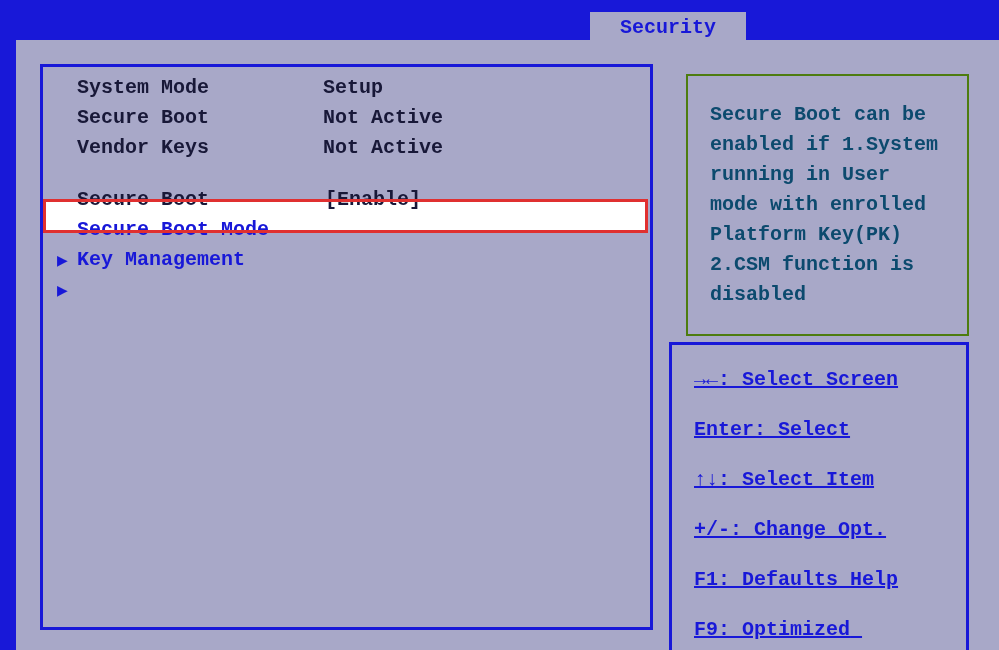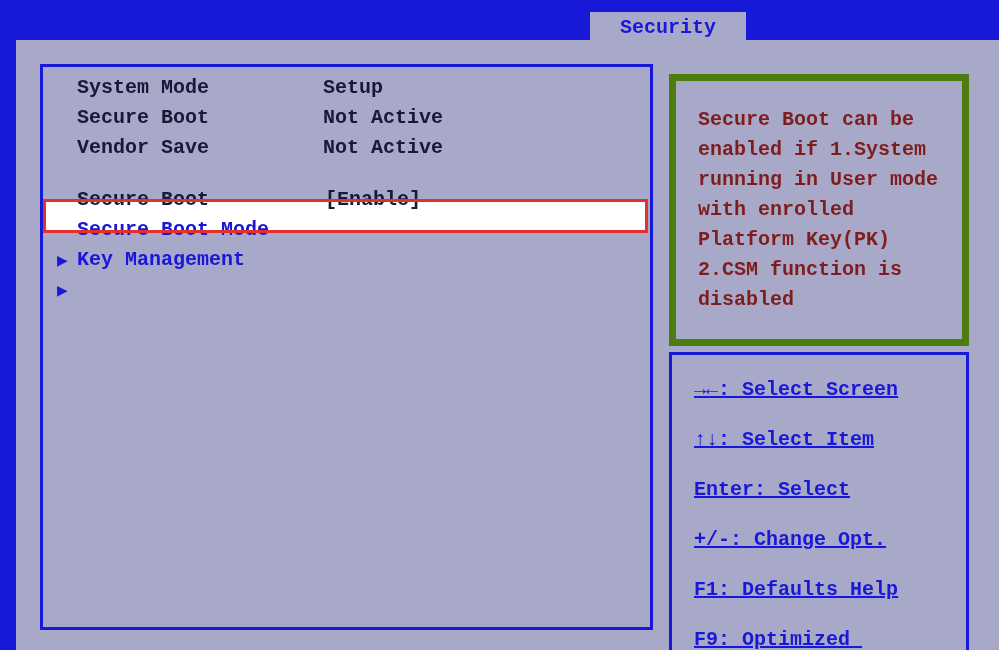--- a/index.html
+++ b/index.html
@@ -54,26 +54,27 @@
     position: relative;
   }
   .right-pane {
     width: 320px;
     margin: 10px 10px 10px 0;
     display: flex;
     flex-direction: column;
     background: #a8a8c8;
   }
   .help-box {
-    border: 7px solid #4d7c0f;
+    border: 2px solid #4d7c0f;
     flex: 1;
     padding: 14px 12px;
-    color: #7f1d1d;
+    color: #0c4a6e;
     line-height: 1.5;
     margin-bottom: 6px;
+    margin-left: 17px;
   }
   .nav-box {
     border: 3px solid #1818d8;
     padding: 10px 12px;
     color: #1818d8;
     line-height: 1.5;
     text-decoration: underline;
   }
   .row {
     display: flex;
@@ -134,21 +135,21 @@
 
     <div class="row">
       <span class="label">System Mode</span>
       <span class="value">Setup</span>
     </div>
     <div class="row">
       <span class="label">Secure Boot</span>
       <span class="value">Not Active</span>
     </div>
     <div class="row">
-      <span class="label">Vendor Save</span>
+      <span class="label">Vendor Keys</span>
       <span class="value">Not Active</span>
     </div>
 
     <div class="spacer"></div>
 
     <div class="row selected">
       <span class="label">Secure Boot</span>
       <span class="value">[Enable]</span>
     </div>
     <div class="row link">
@@ -163,21 +164,21 @@
     </div>
 
   </div>
 
   <div class="right-pane">
     <div class="help-box">
       <div class="help-line">Secure Boot can be enabled if 1.System running in User mode with enrolled Platform Key(PK) 2.CSM function is disabled</div>
     </div>
     <div class="nav-box">
       <div class="nav-line">→←: Select Screen</div>
+      <div class="nav-line">Enter: Select</div>
       <div class="nav-line">↑↓: Select Item</div>
-      <div class="nav-line">Enter: Select</div>
       <div class="nav-line">+/-: Change Opt.</div>
       <div class="nav-line">F1: Defaults Help</div>
       <div class="nav-line">F9: Optimized Defaults</div>
       <div class="nav-line">ESC: Exit</div>
     </div>
   </div>
 </div>
 
 </body></html>

